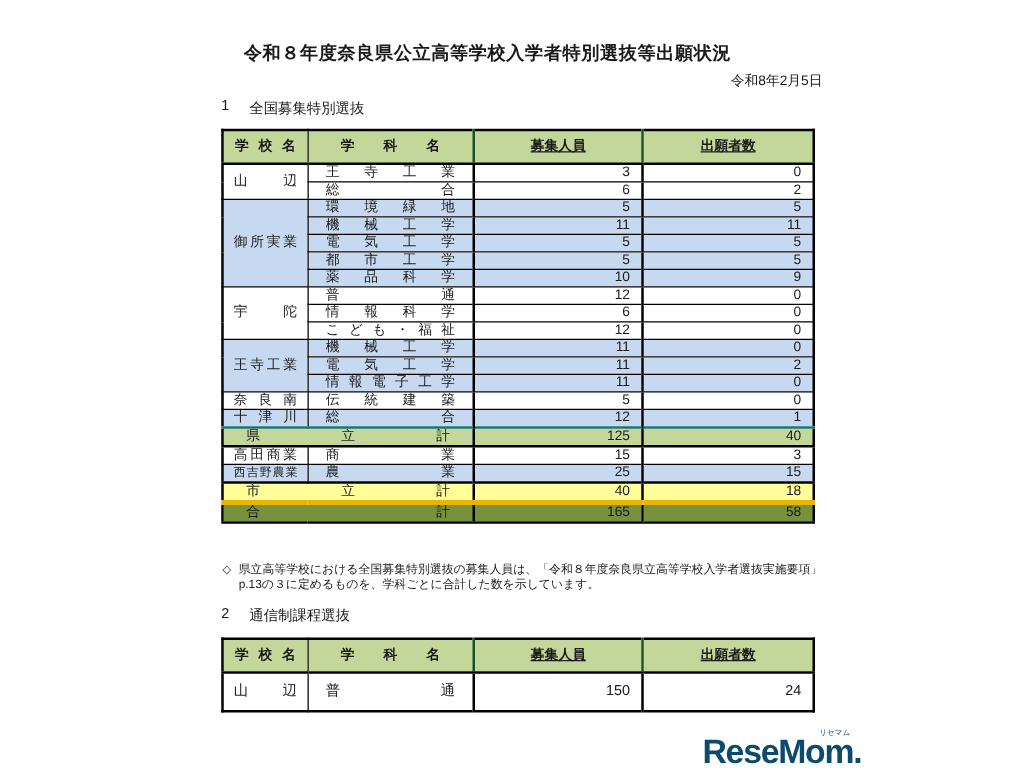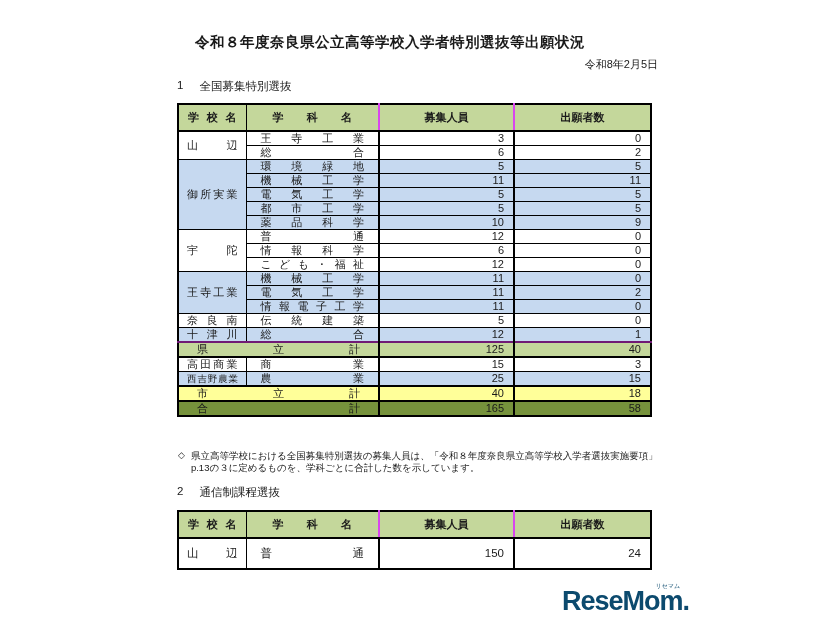--- a/index.html
+++ b/index.html
@@ -16,35 +16,35 @@
   #sec2-head { top:485px; }
   .sec-no { margin-right:16px; }
 
   table { border-collapse:collapse; table-layout:fixed; width:473px;
     font-size:11px; border:2px solid #000; }
   td { border:1px solid #000; height:14px; line-height:13px;
     white-space:nowrap; overflow:hidden; }
   thead td { background:#c4d79b; height:27px; font-weight:bold; }
   thead td.h1 { text-align:justify; text-align-last:justify; padding:0 9px;font-family:Liberation Serif, serif; }
   thead td.h2 { text-align:justify; text-align-last:justify; padding:0 26px; }
-  thead td.h3, thead td.h4 { text-align:center; border-left:2px solid #d946ef; }
+  thead td.h3, thead td.h4 { text-align:center; border-left:2px solid #14532d;text-decoration:underline; }
   thead td { border-bottom:2px solid #000; }
 
   td.school { text-align:justify; text-align-last:justify; padding:0 8px;margin-top:48px; }
   td.school.small { font-size:9.5px; letter-spacing:-0.5px; }
   td.dept { text-align:justify; text-align-last:justify; padding:0 14px; }
   td.num { text-align:right; padding-right:9px; }
   td.bL { border-left:2px solid #000; }
   td.lbl { text-align:justify; text-align-last:justify; padding:0 18px; }
 
   td.white { background:#ffffff; }
   td.blue { background:#c6d9f0; }
-  tr.pref td { background:#c4d79b; border-top:2px solid #701a75; border-bottom:2px solid #000;margin-top:34px; }
+  tr.pref td { background:#c4d79b; border-top:2px solid #0f766e; border-bottom:2px solid #000;margin-top:34px; }
   tr.muni td { background:#ffff99; border-top:2px solid #000; border-bottom:2px solid #000;margin-top:34px; }
-  tr.grand td { background:#76923c; border-top:2px solid #eab308; border-bottom:2px solid #000; }
+  tr.grand td { background:#76923c; border-top:4px solid #eab308; border-bottom:2px solid #000; }
 
   #table1 { position:absolute; top:103px; left:177px; }
   #table2 { position:absolute; top:510px; left:177px; }
   #table2 tbody td { height:31px; font-size:11.5px; }
 
   #note { position:absolute; top:450px; left:178px; font-size:9.5px;
     line-height:11.5px; display:flex; }
   #note .diamond { margin-right:6px; font-size:9px; }
 
   #logo { position:absolute; top:586px; left:562px; font-size:27px;

